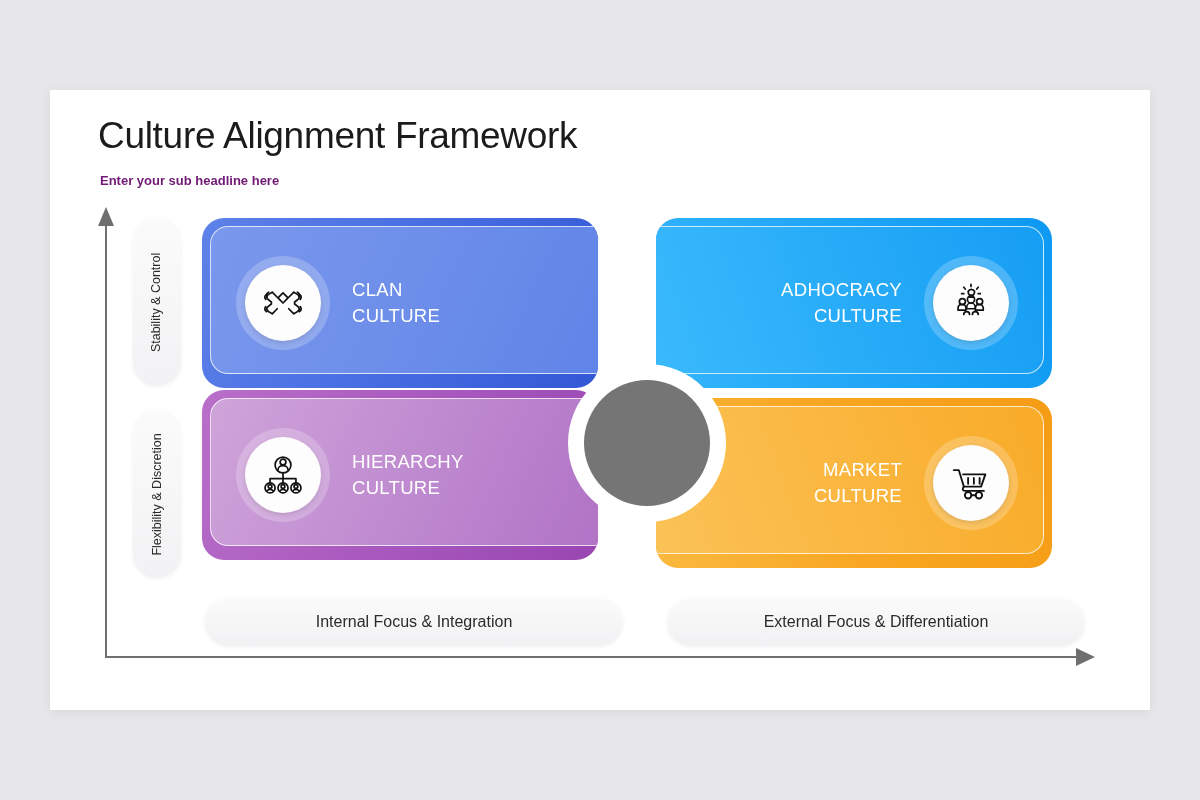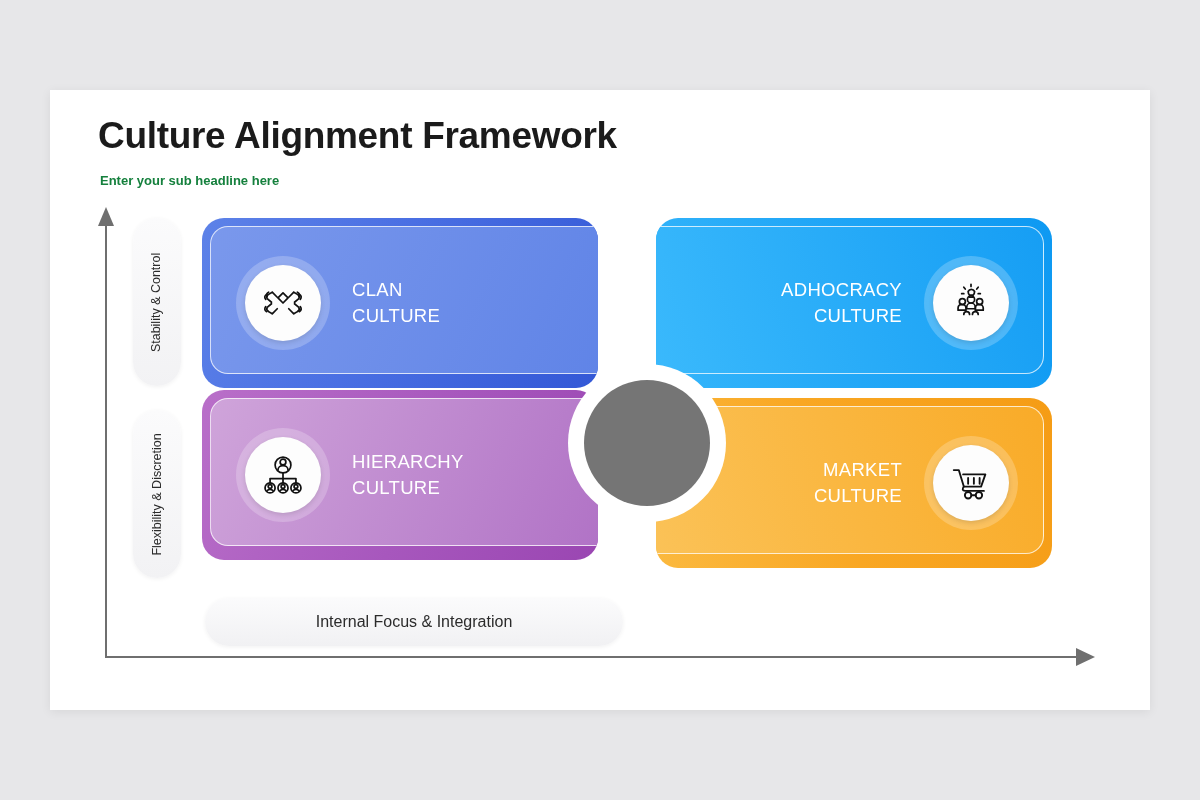--- a/index.html
+++ b/index.html
@@ -13,26 +13,26 @@
     position: absolute;
     left: 50px; top: 90px;
     width: 1100px; height: 620px;
     background: #ffffff;
     box-shadow: 0 2px 10px rgba(0,0,0,0.07);
   }
 
   
   #title {
     position: absolute; left: 48px; top: 25px;
-    font-size: 37px; font-weight: 700; color: #1b1b1b;
+    font-size: 37px; font-weight: 400; color: #1b1b1b;
     letter-spacing: -0.3px; white-space: nowrap;
   }
   #subtitle {
     position: absolute; left: 50px; top: 83px;
-    font-size: 13px; font-weight: 700; color: #15803d;
+    font-size: 13px; font-weight: 700; color: #701a75;
     white-space: nowrap;
   }
 
   
   #axis-v {
     position: absolute; left: 55px; top: 130px;
     width: 2px; height: 438px; background: #6f6f6f;
   }
   #axis-v-head {
     position: absolute; left: 48px; top: 117px;
@@ -277,14 +277,15 @@
         </div>
       </div>
     </div>
   </div>
 
   <div id="hub">
     <div id="hub-core"></div>
   </div>
 
   <div class="bottom-pill" id="bottom-pill-left">Internal Focus &amp; Integration</div>
+  <div class="bottom-pill" id="bottom-pill-right">External Focus &amp; Differentiation</div>
 
 </div>
 
 </body></html>

